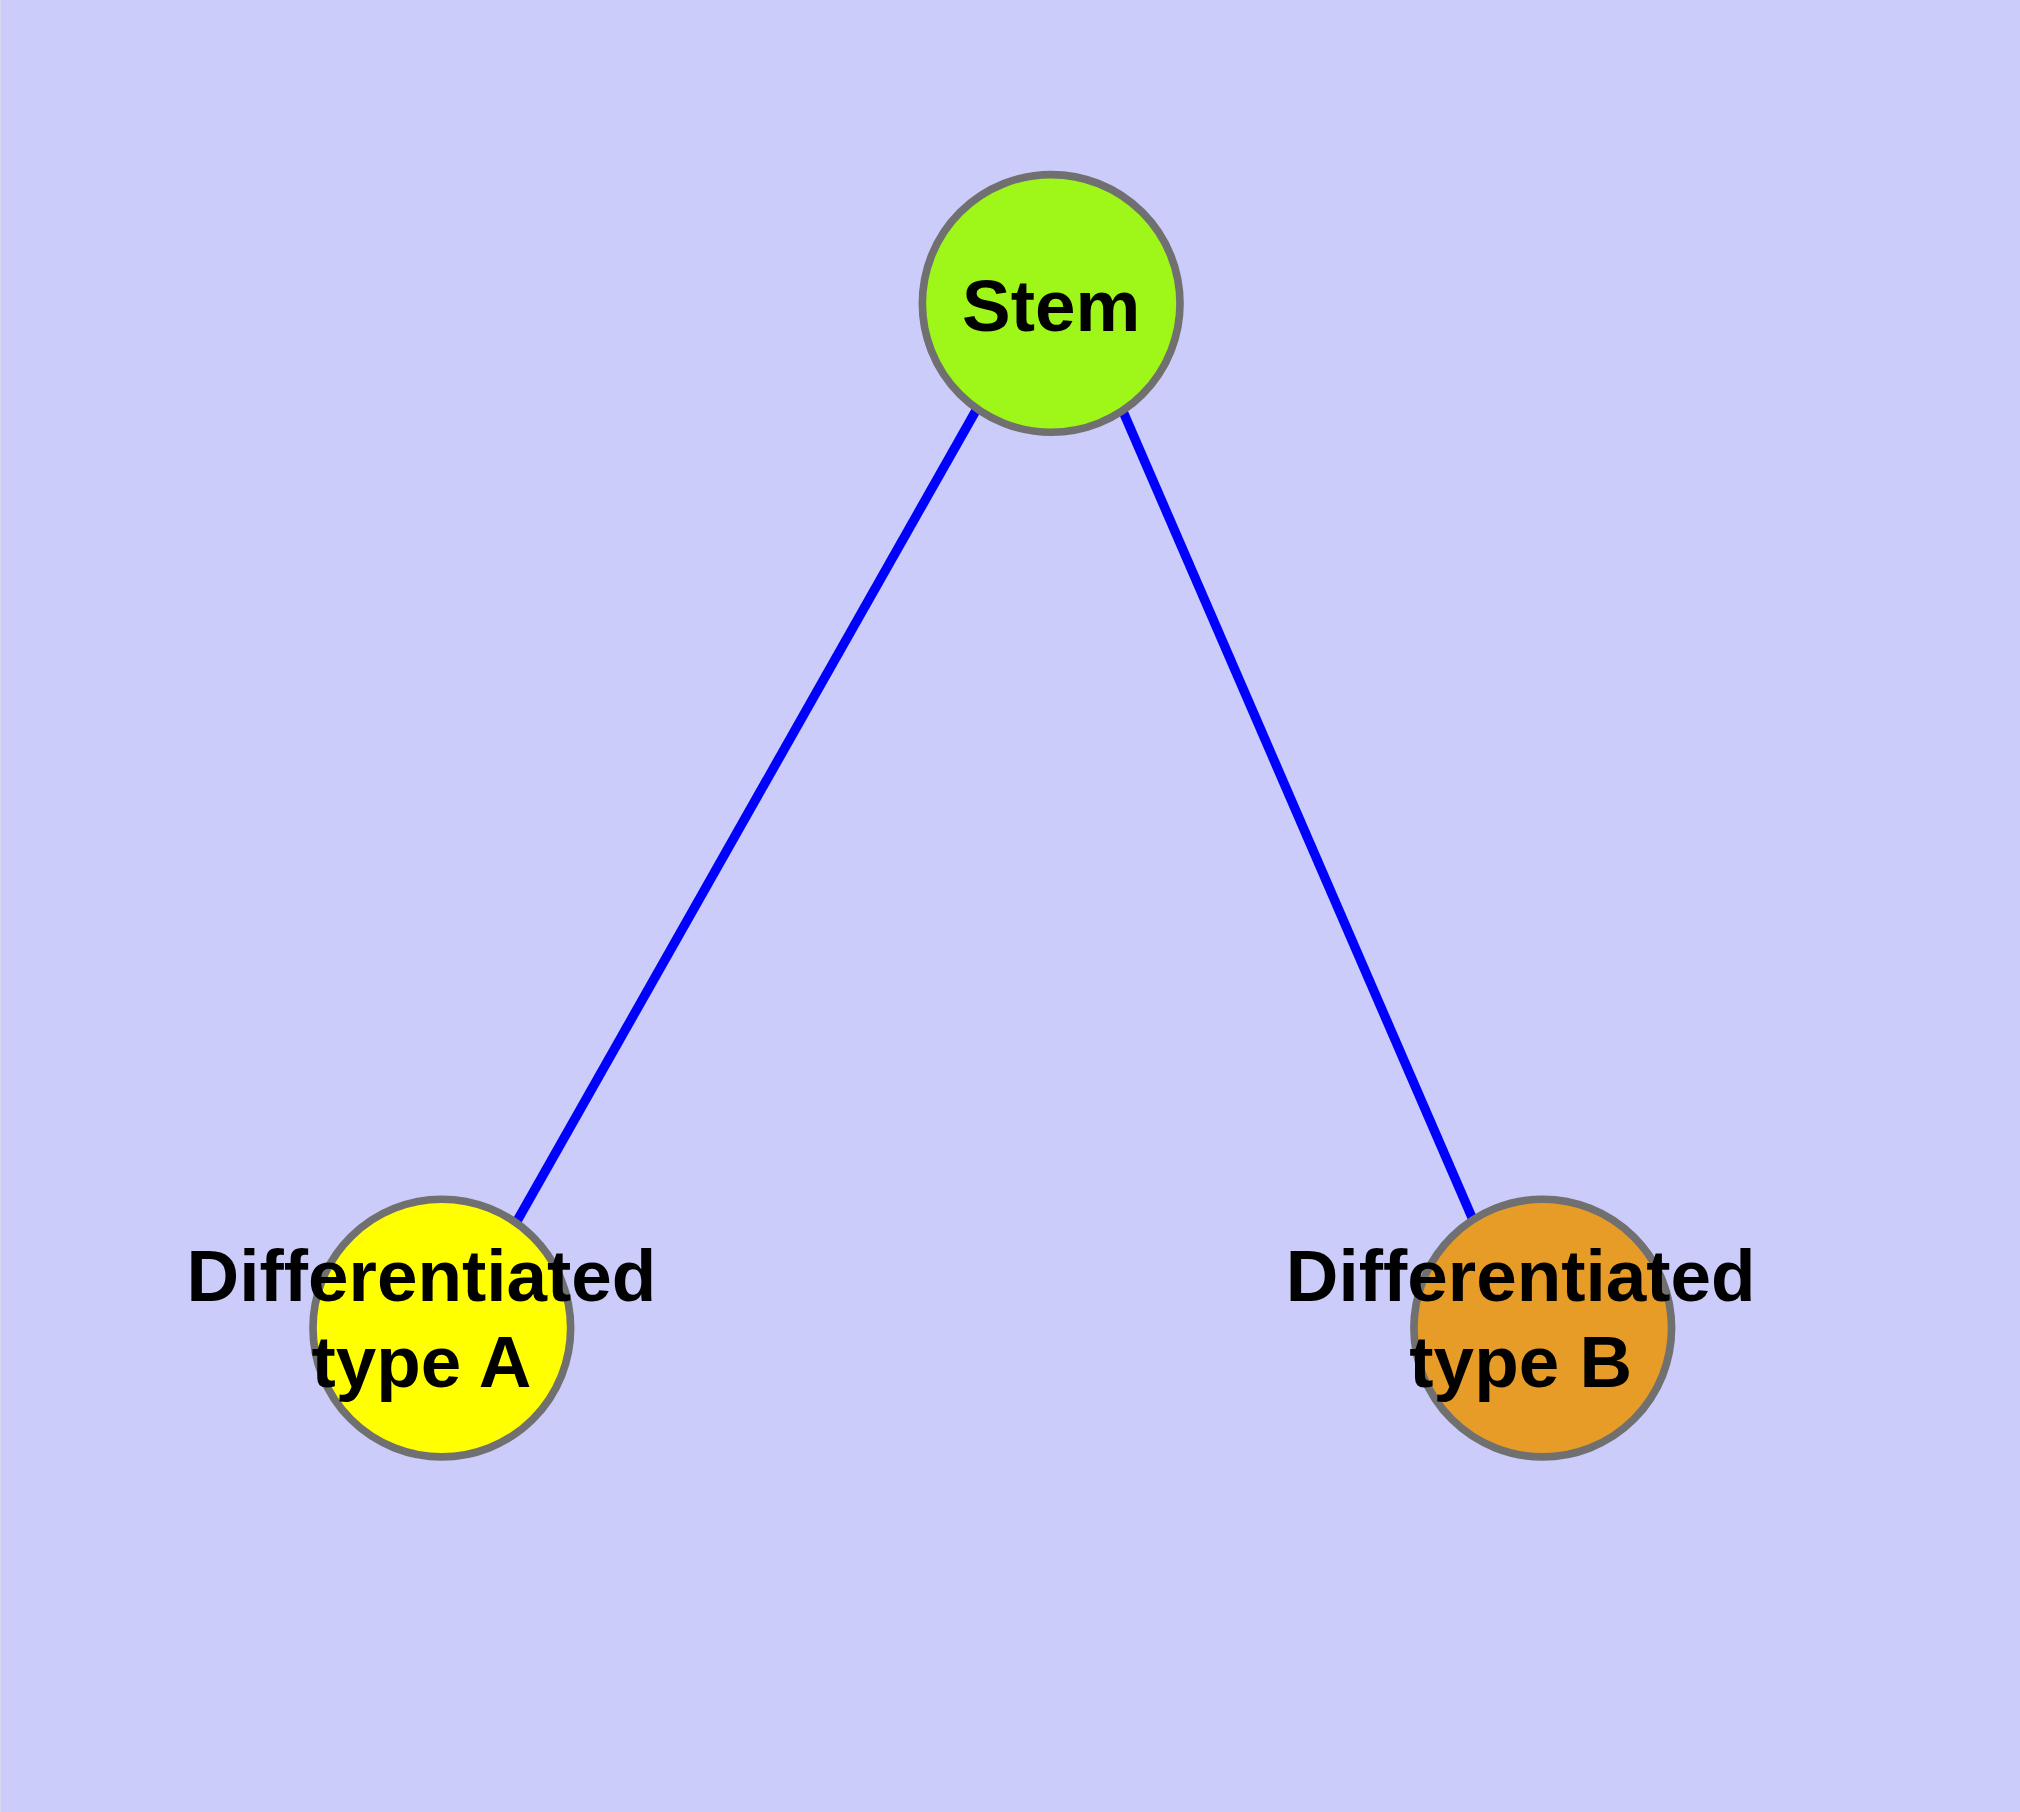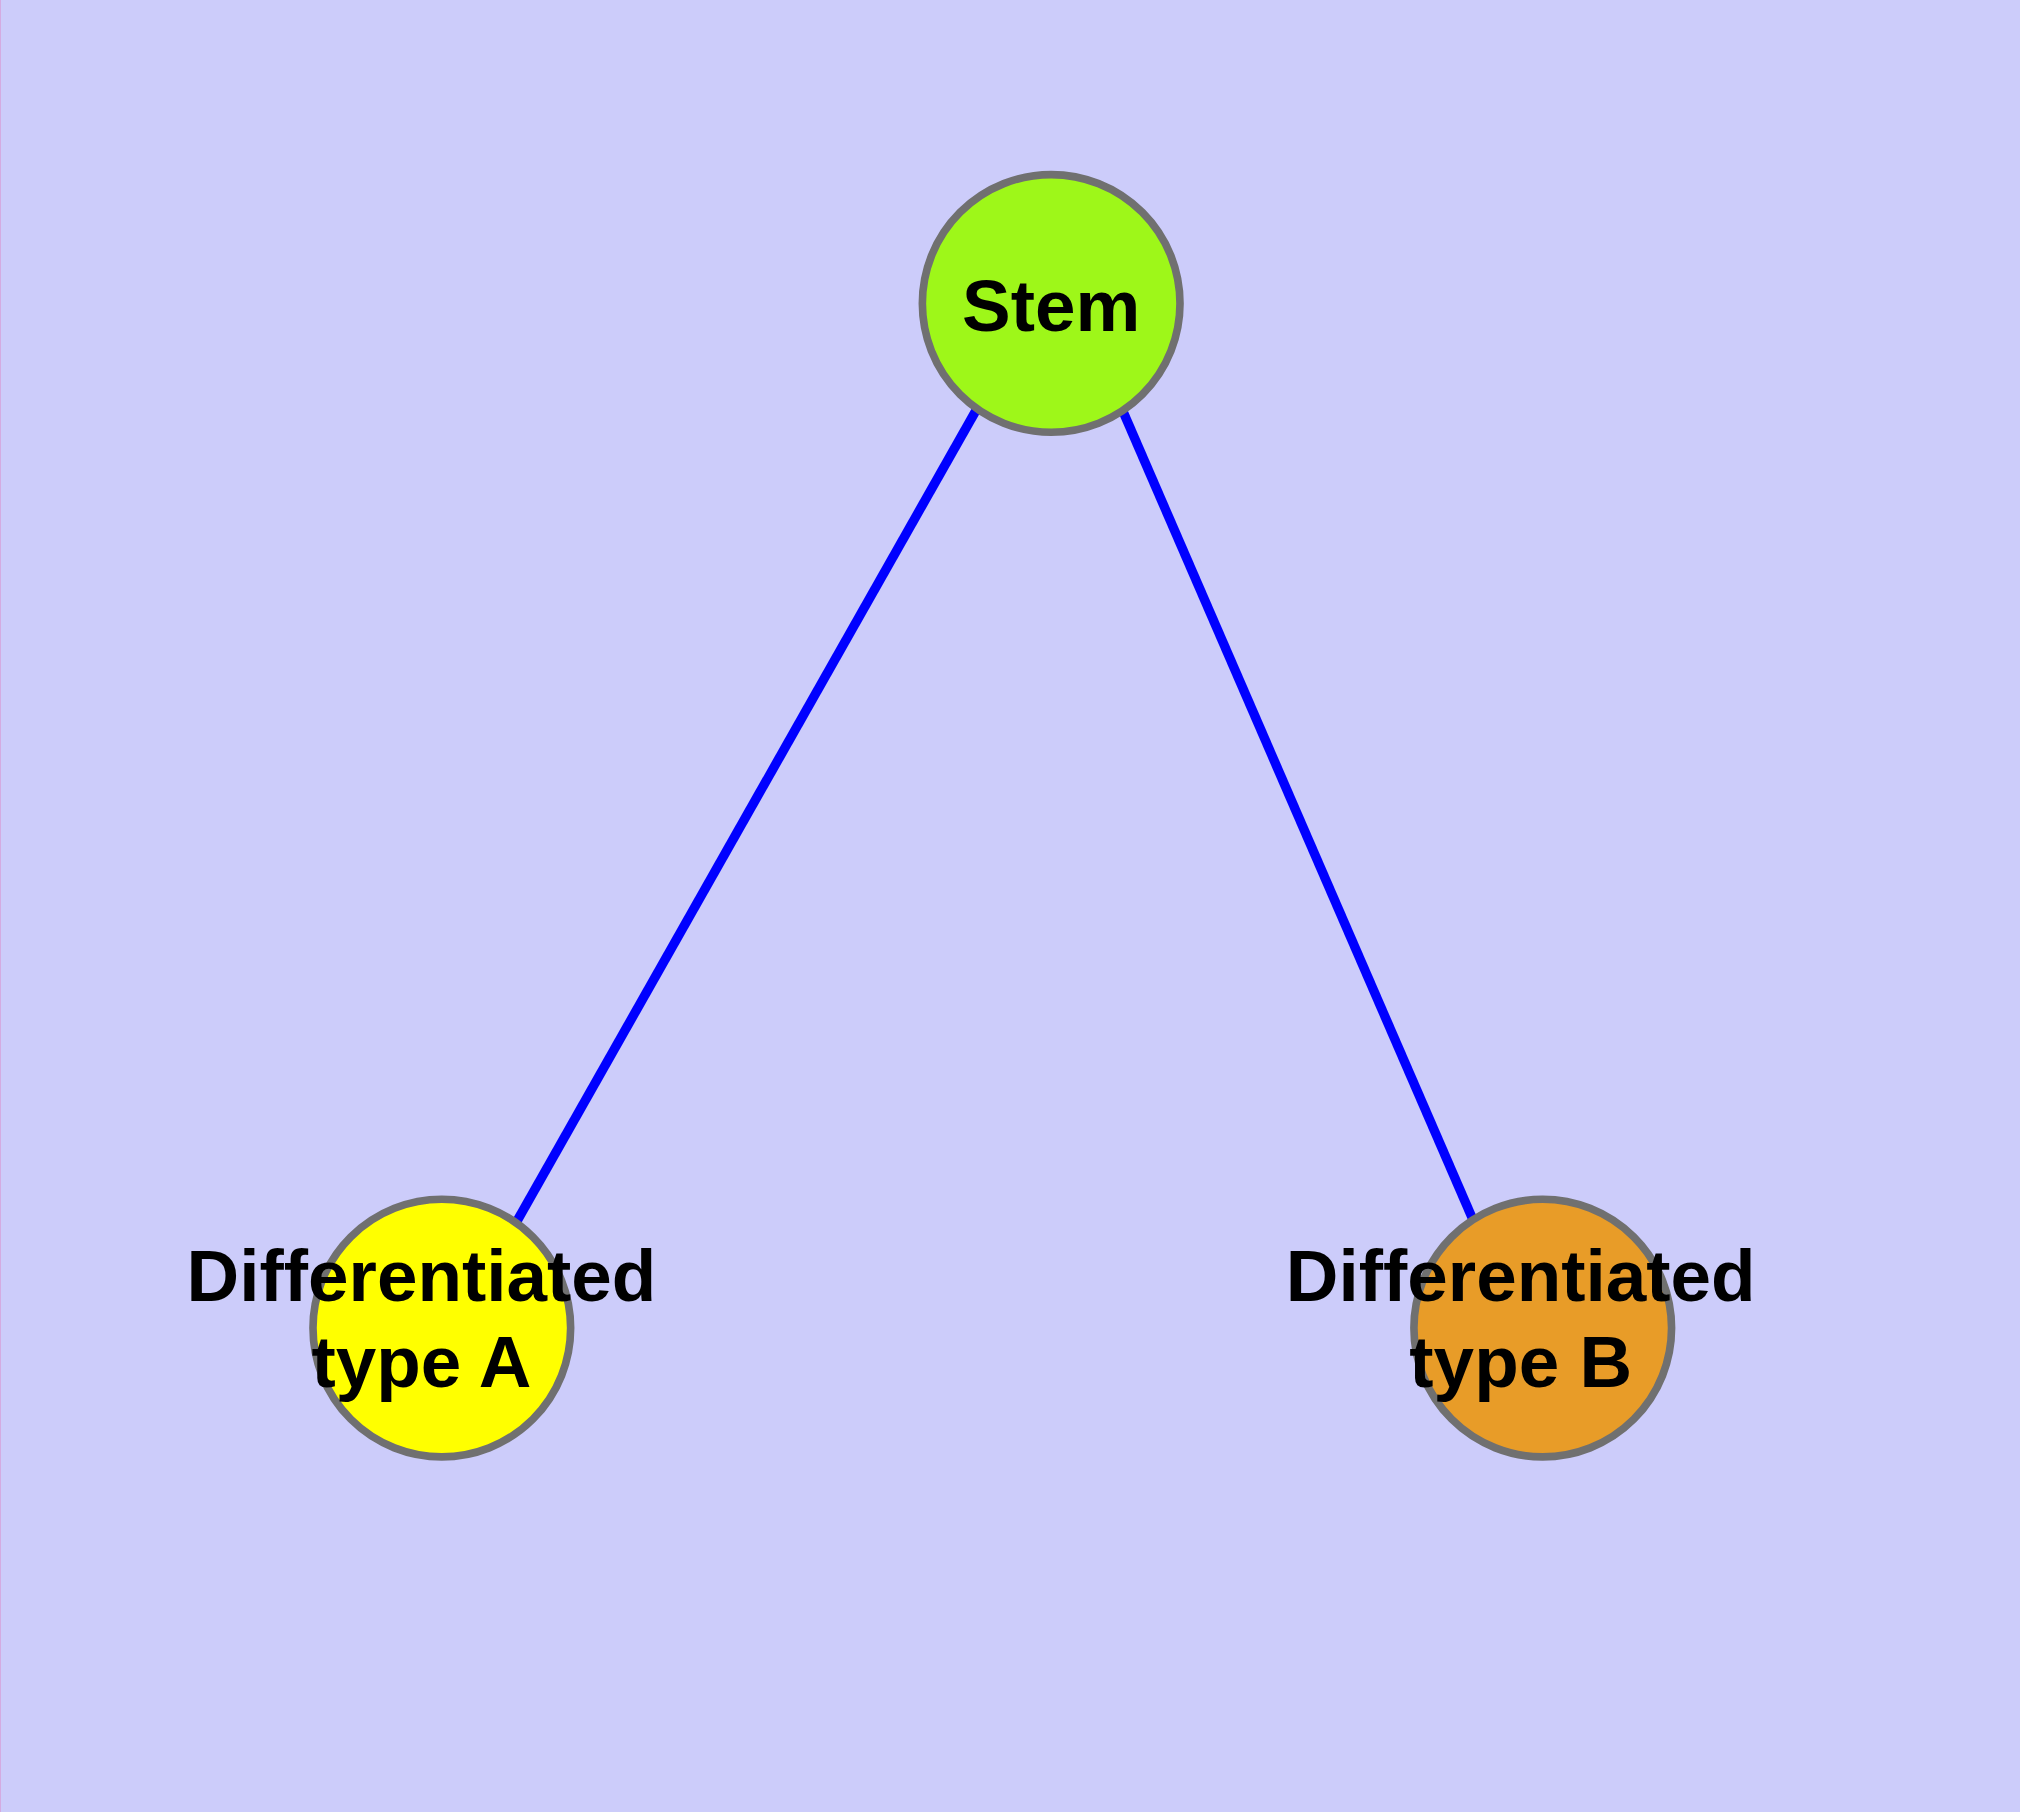--- a/index.html
+++ b/index.html
@@ -10,21 +10,21 @@
   body {
     width: 2021px;
     height: 1812px;
     overflow: hidden;
     font-family: "Liberation Sans", sans-serif;
   }
   #canvas {
     position: relative;
     width: 2021px;
     height: 1812px;
-    background: #ec4899;
+    background: #fef9c3;
   }
   #graph-svg {
     position: absolute;
     top: 0;
     left: 0;
     width: 2021px;
     height: 1812px;
     display: block;
   }
   .node-label {

